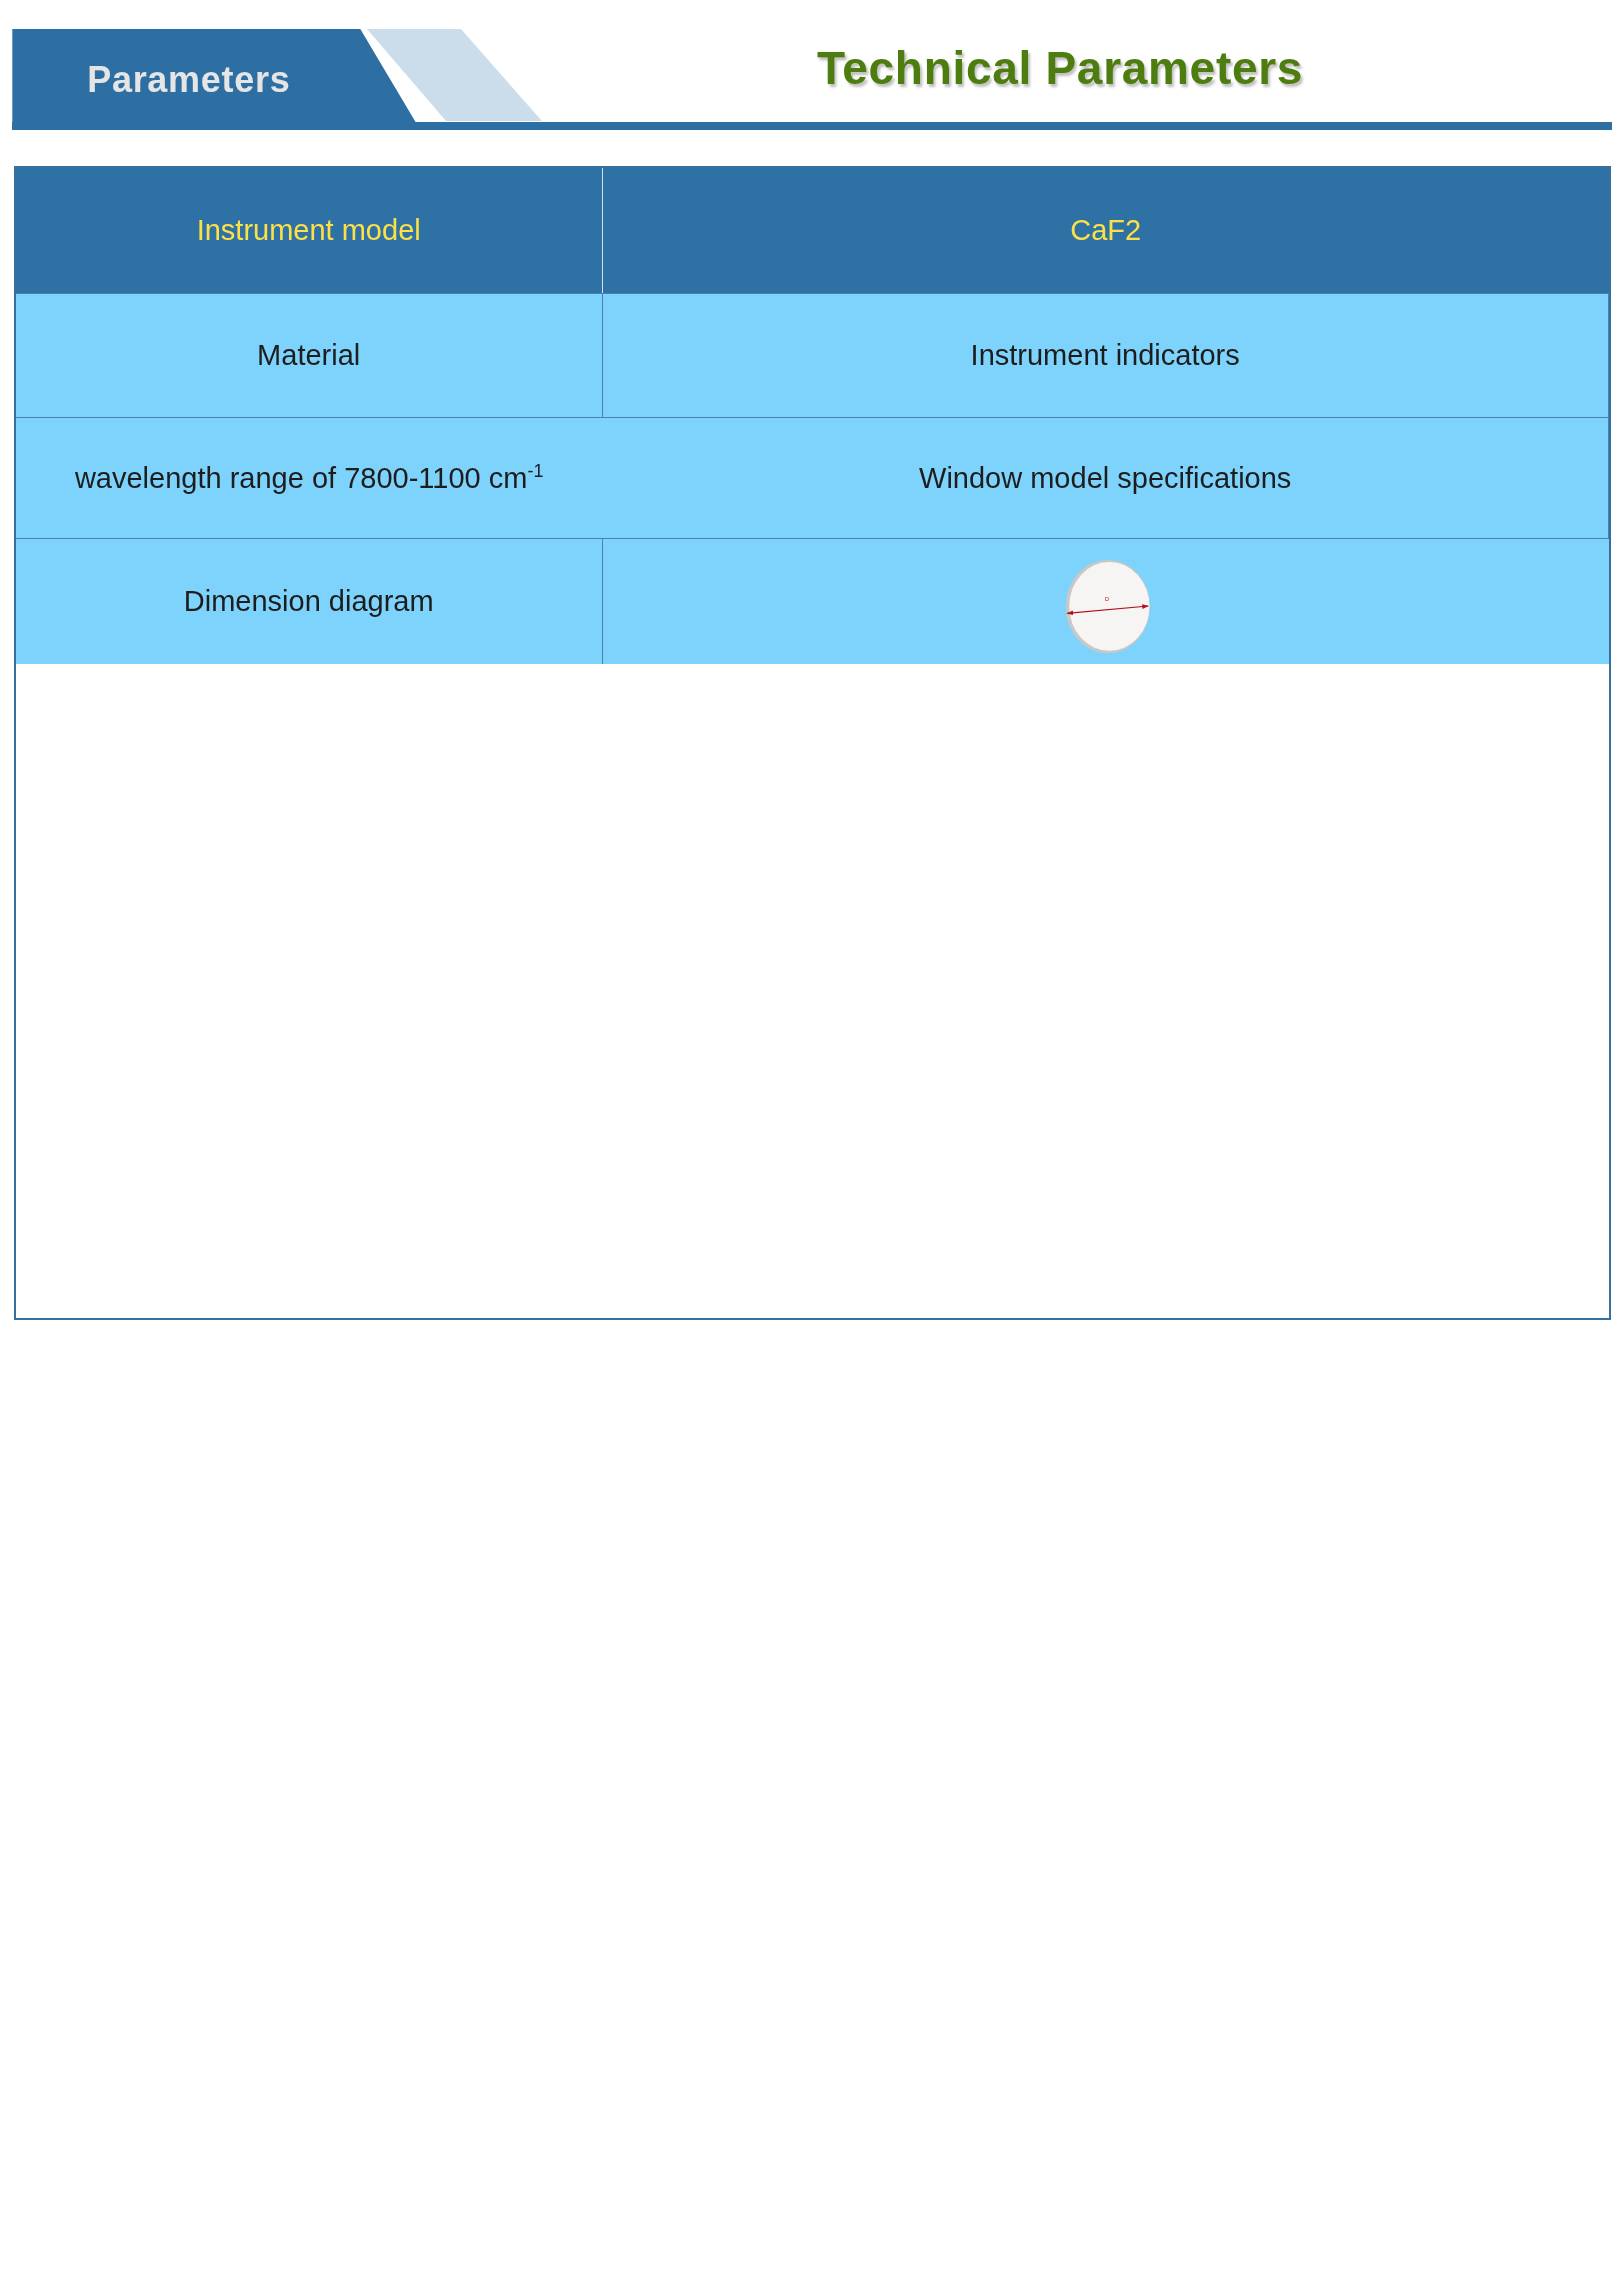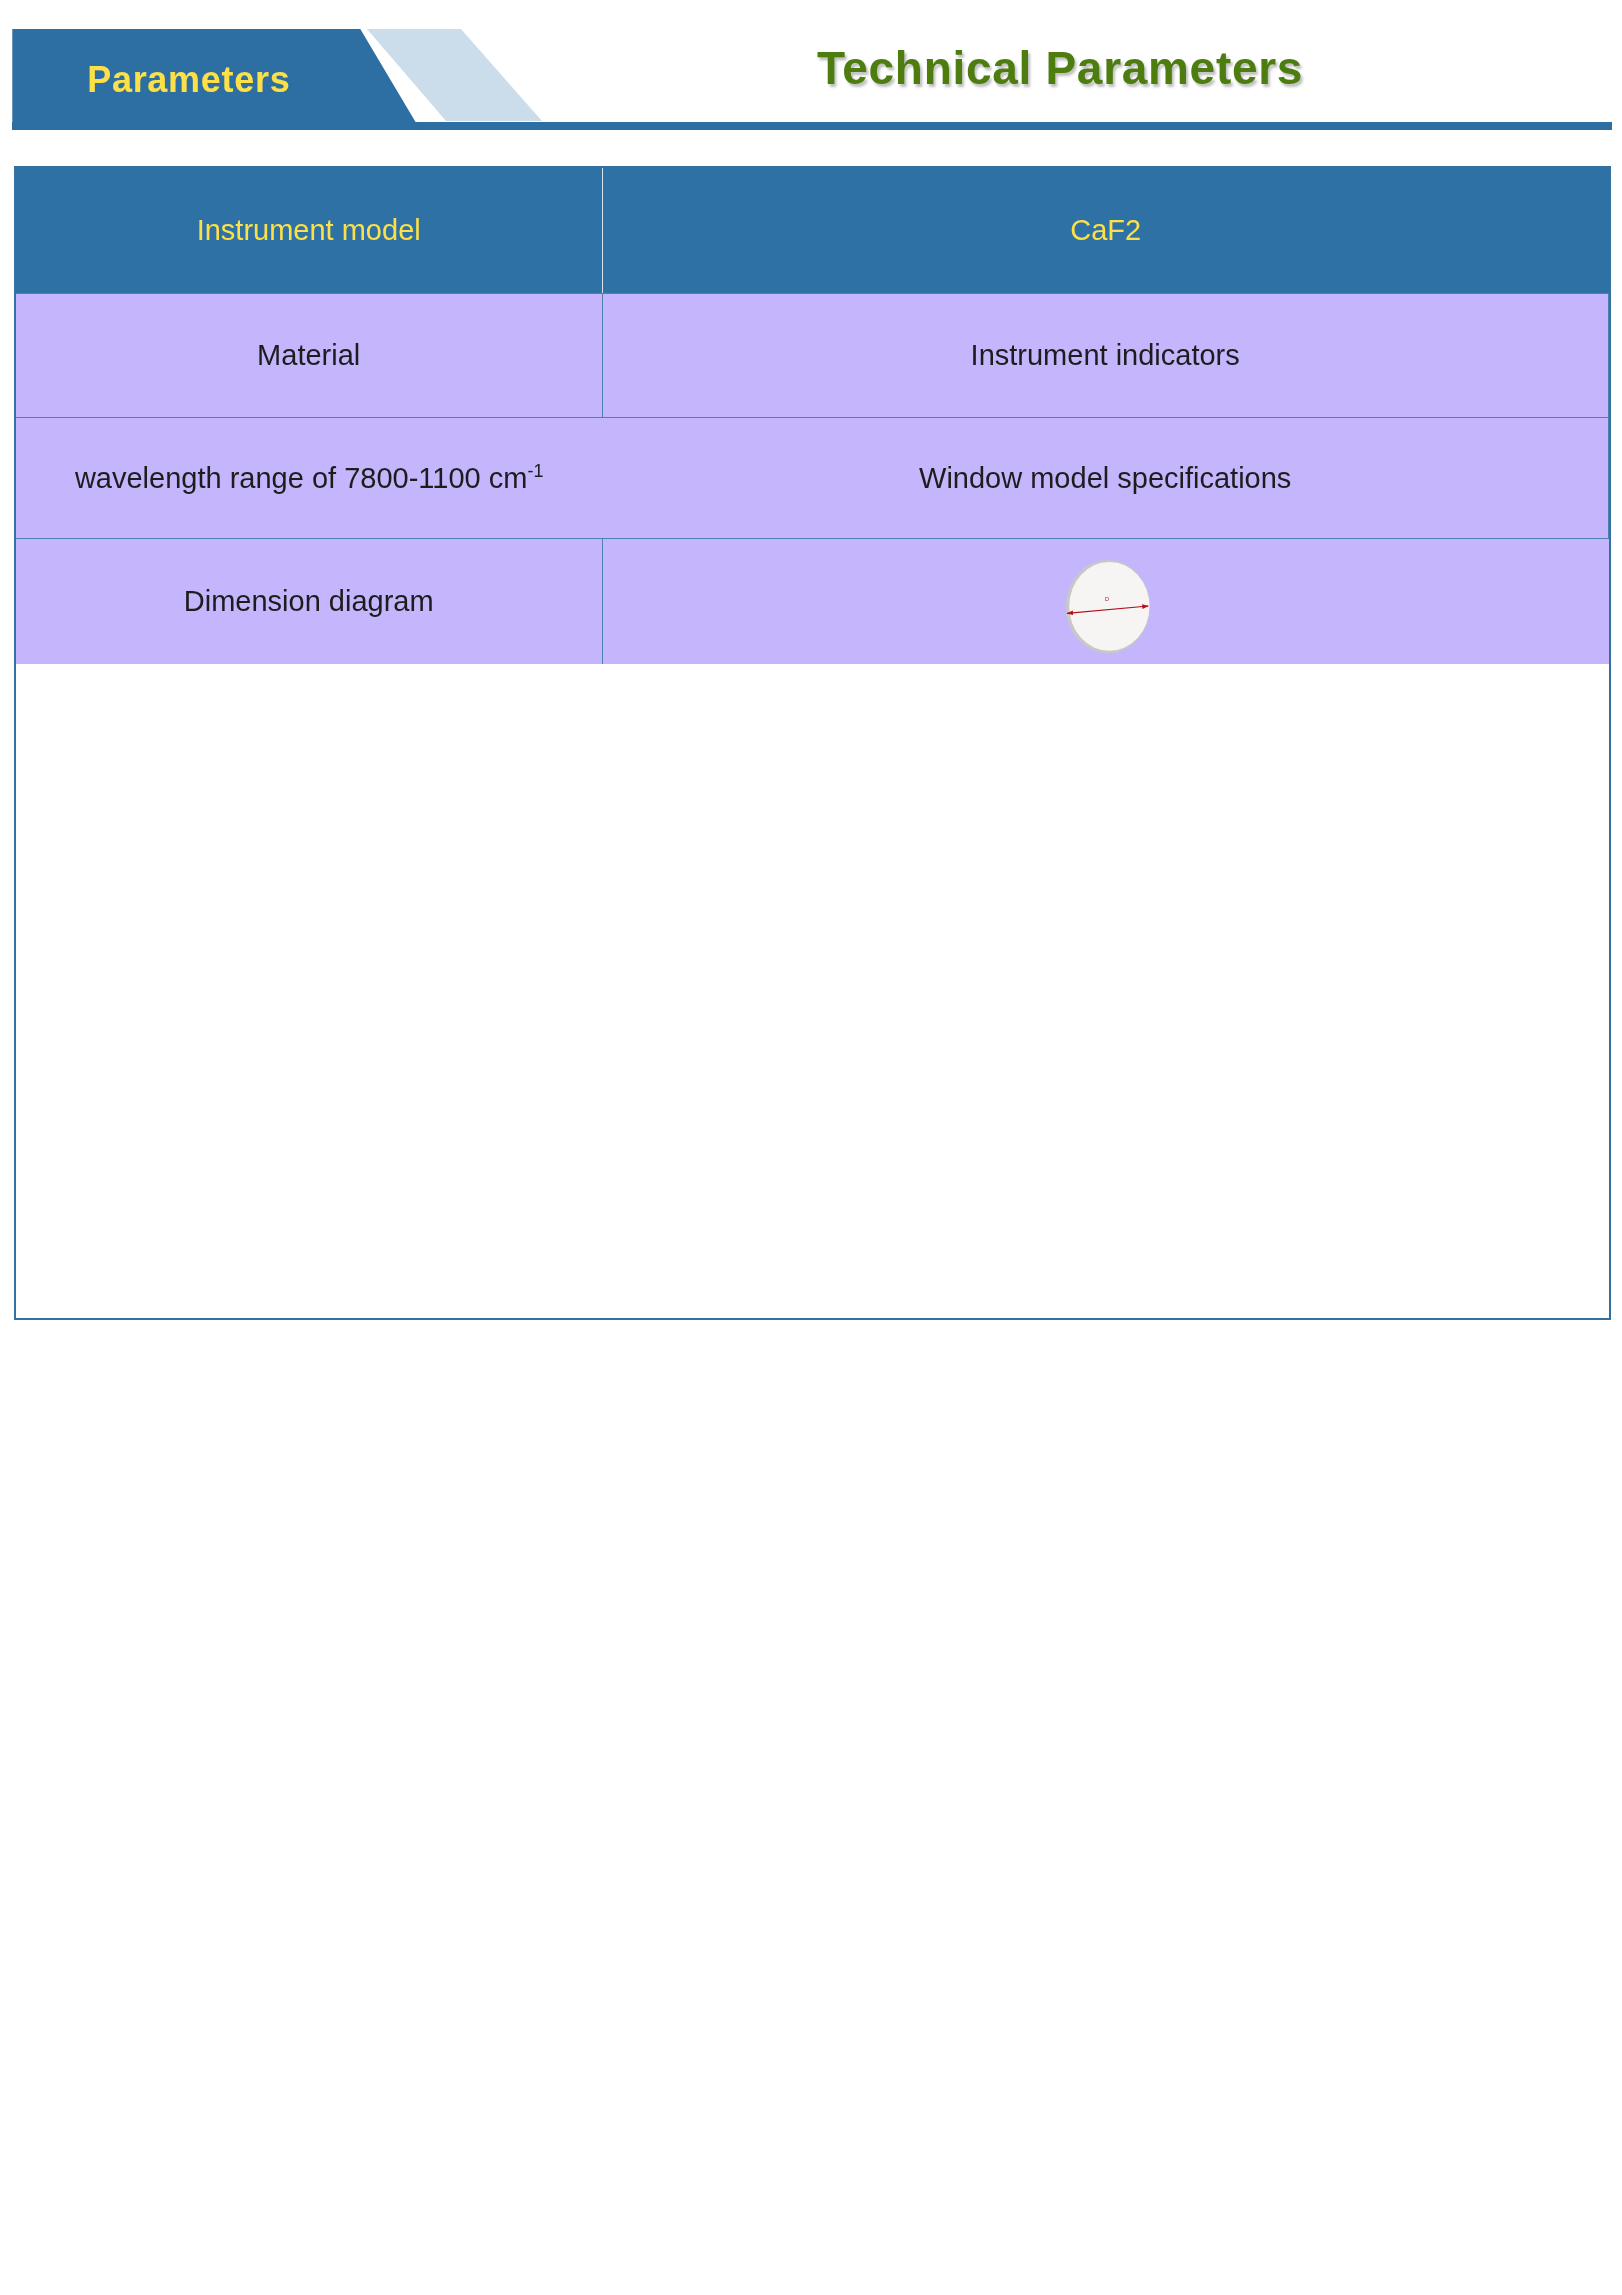--- a/index.html
+++ b/index.html
@@ -17,21 +17,21 @@
     width: 1600px; height: 8.2px; background: #2E6FA3;
   }
   .banner-dark {
     position: absolute; left: 12.3px; top: 29px;
     width: 408px; height: 101px; background: #2E6FA3;
     clip-path: polygon(0 0, 348px 0, 100% 100%, 0 100%);
     display: flex; align-items: center; justify-content: center;
     padding-right: 55px;
   }
   .banner-dark .banner-label {
-    color: #fde047; font-size: 36px; font-weight: 700; letter-spacing: 0.7px;
+    color: #e5e5e5; font-size: 36px; font-weight: 700; letter-spacing: 0.7px;
   }
   .banner-light {
     position: absolute; left: 367px; top: 29px;
     width: 175px; height: 92px; background: #CBDCEA;
     clip-path: polygon(0 0, 94px 0, 100% 100%, 79px 100%);
   }
   .page-title {
     position: absolute; left: 513px; top: 41px; width: 1094px;
     text-align: center; font-size: 46px; font-weight: 700;
     color: #4d7c0f; letter-spacing: 0.7px;
@@ -45,21 +45,21 @@
     border: 2.1px solid #36709E;
     display: grid;
     grid-template-columns: 587px 1fr;
     grid-template-rows: 125px 124px 121px 126px 1fr;
   }
   .cell {
     display: flex; flex-direction: column;
     align-items: center; justify-content: center;
     font-size: 29px; font-weight: 300; color: #1d1d1d;
     text-align: center; line-height: 1.4;
-    background: #c4b5fd;
+    background: #7dd3fc;
   }
   .cell.left  { border-right: 1.4px solid #4E80AC; }
   .cell.rline { border-top: 1.4px solid #4E80AC; }
   .cell.hdr   { background: #2E71A5; color: #fde047; font-weight: 400; }
   .cell.hdr.left { border-right: 1.4px solid #D6E2EE; }
   .sup { font-size: 18px; position: relative; top: -11px; font-weight: 300; }
   .diagram-cell { padding: 0; }
   .disc-svg { display: block; width: 100%; height: 100%; }
 </style>
 </head>

